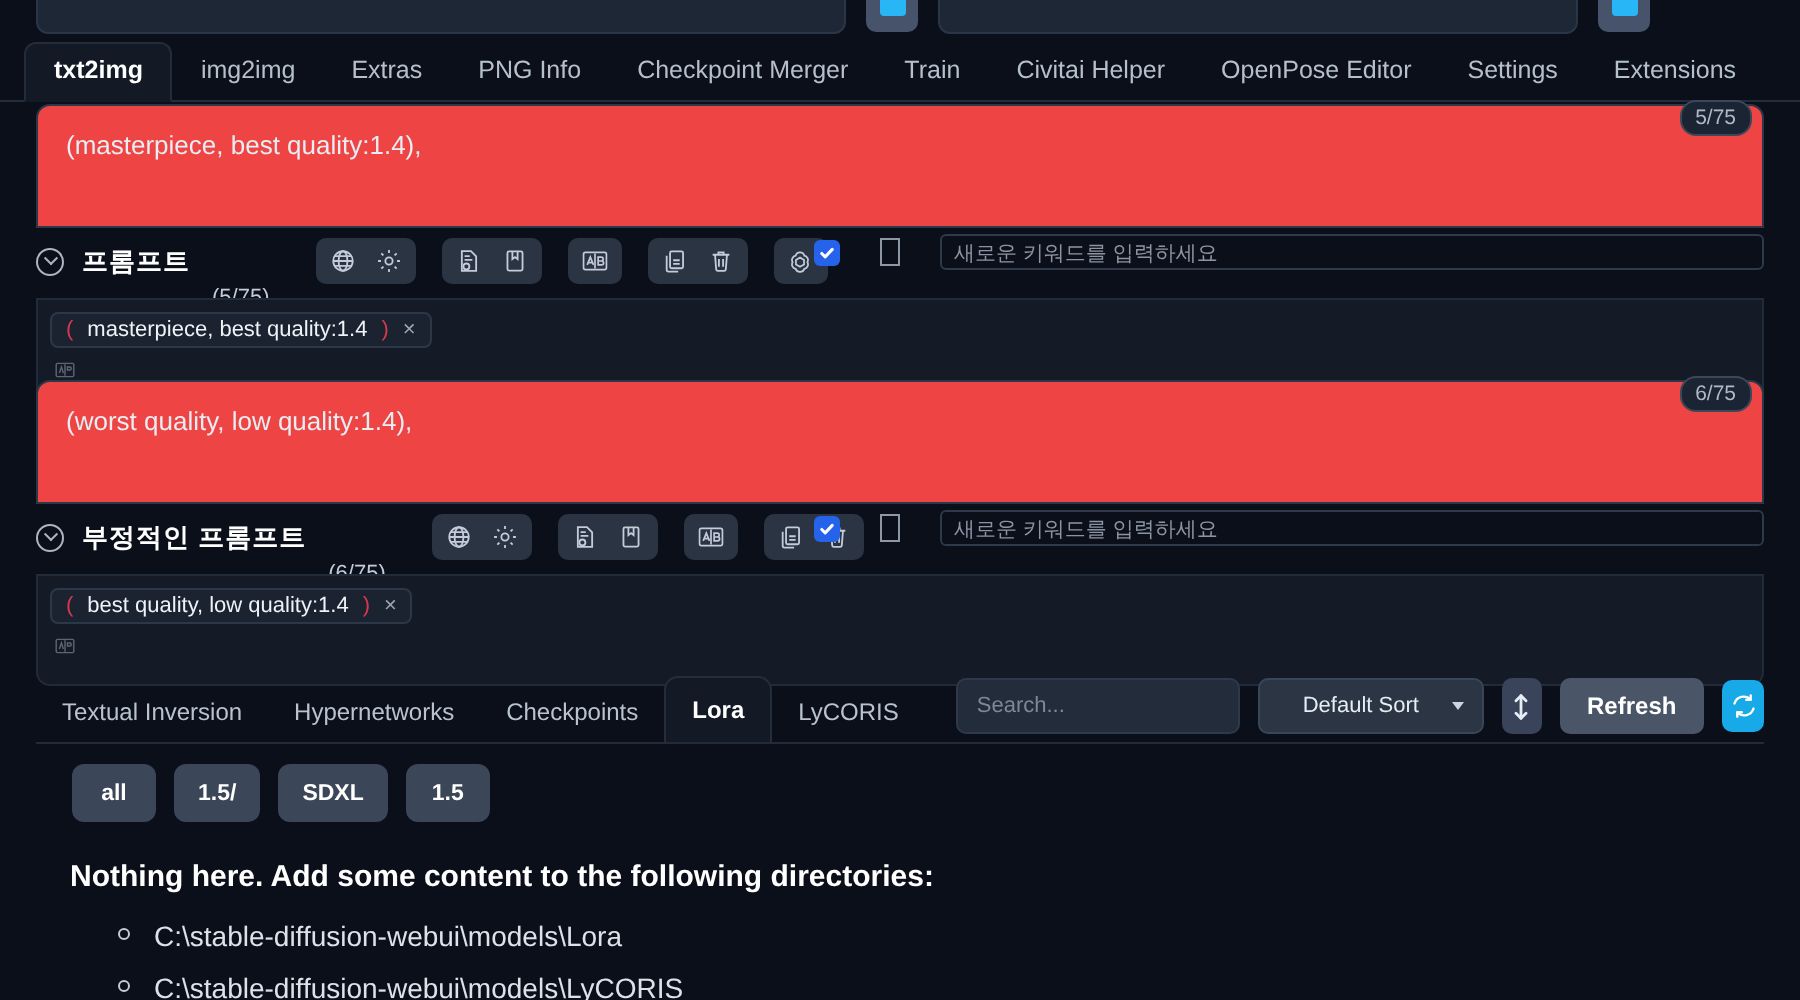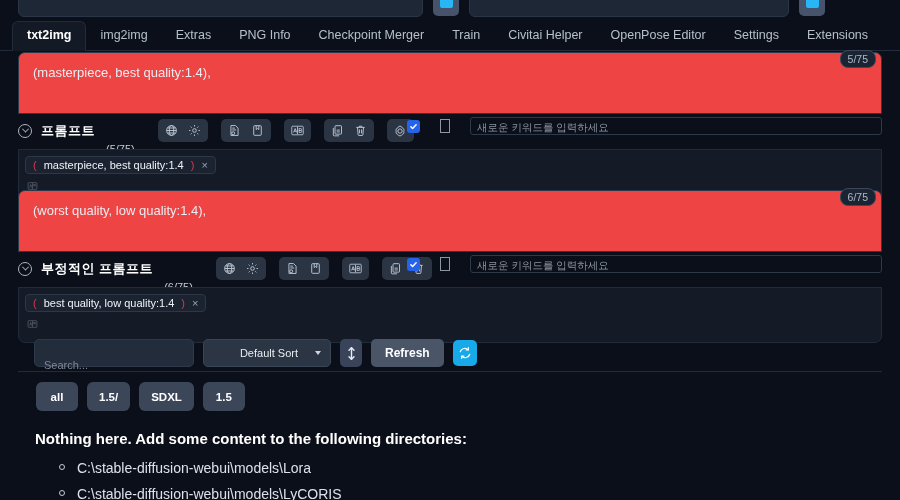--- a/index.html
+++ b/index.html
@@ -57,21 +57,21 @@
   .chip .x { color: #9aa4b2; font-size: 11px; cursor: pointer; }
   .chipicon { margin-top: 3px; margin-left: 2px; opacity: .55; }
 
   
   .enbar { position: absolute; top: 334px; left: 18px; width: 864px; height: 38px; display: flex; align-items: center; }
   .entabs { display: flex; align-items: flex-end; height: 38px; }
   .entab { font-size: 12px; color: #b9c3d0; padding: 9px 13px; cursor: pointer; white-space: nowrap; }
   .entab.active { color: #ffffff; font-weight: bold; background: #131a26; border: 1px solid #242d3c; border-bottom-color: #131a26; border-radius: 7px 7px 0 0; }
   .enline { position: absolute; left: 18px; top: 371px; width: 864px; height: 1px; background: #222b3a; }
 
-  .searchbox { width: 160px; height: 28px; background: #222c3a; border: 1px solid #2e3a4b; border-radius: 5px; margin-left: 16px; padding: 12px 9px; font-size: 11px; color: #7e8896; line-height: 26px; }
+  .searchbox { width: 160px; height: 28px; background: #222c3a; border: 1px solid #2e3a4b; border-radius: 5px; margin-left: 16px; padding: 0 9px; font-size: 11px; color: #7e8896; line-height: 26px; }
   .sortsel { width: 128px; height: 28px; background: #2b3544; border: 1px solid #394658; border-radius: 5px; margin-left: 9px; display: flex; align-items: center; justify-content: flex-end; padding: 0 9px; font-size: 11px; color: #e6edf3; gap: 17px; }
   .sortsel .arrow { border-left: 3.5px solid transparent; border-right: 3.5px solid transparent; border-top: 4.5px solid #cdd6e0; }
   .dirbtn { width: 22px; height: 28px; background: #39445a; border-radius: 5px; margin-left: 9px; display: flex; align-items: center; justify-content: center; }
   .refbtn { height: 28px; background: #4a5568; border-radius: 5px; margin-left: 9px; padding: 0 14px; font-size: 12px; font-weight: bold; color: #ffffff; display: flex; align-items: center; }
   .syncbtn { width: 24px; height: 26px; background: #18a9e8; border-radius: 5px; margin-left: 9px; display: flex; align-items: center; justify-content: center; }
 
   
   .filters { position: absolute; top: 382px; left: 36px; display: flex; gap: 9px; }
   .fbtn { min-width: 42px; height: 29px; background: #3c4659; border-radius: 6px; display: flex; align-items: center; justify-content: center; padding: 0 12px; font-size: 11.5px; font-weight: bold; color: #ffffff; }
 
@@ -306,20 +306,27 @@
       <div class="chipicon"><svg width="11" height="10" viewBox="0 0 22 20" fill="none" stroke="#9aa4b2" stroke-width="1.4">
             <rect x="2.2" y="3.4" width="17.6" height="13.2" rx="1.4"></rect>
             <path d="M11 4.2v11.6"></path>
             <path d="M5.4 13l2-6 2 6"></path>
             <path d="M13.4 7h2.4a1.4 1.4 0 010 3h-2.4z"></path>
           </svg></div>
     </div>
   </div>
 
   <div class="enbar">
+    <div class="entabs">
+      <div class="entab">Textual Inversion</div>
+      <div class="entab">Hypernetworks</div>
+      <div class="entab">Checkpoints</div>
+      <div class="entab active">Lora</div>
+      <div class="entab">LyCORIS</div>
+    </div>
     <div class="searchbox">Search...</div>
     <div class="sortsel">
       <span>Default Sort</span>
       <span class="arrow"></span>
     </div>
     <div class="dirbtn">
       <svg width="9" height="15" viewBox="0 0 10 18" fill="none" stroke="#e6edf3" stroke-width="1.7" stroke-linecap="round" stroke-linejoin="round">
           <path d="M5 2.2v13.6"></path>
           <path d="M2 5.2L5 2.2l3 3"></path>
           <path d="M2 12.8l3 3 3-3"></path>

